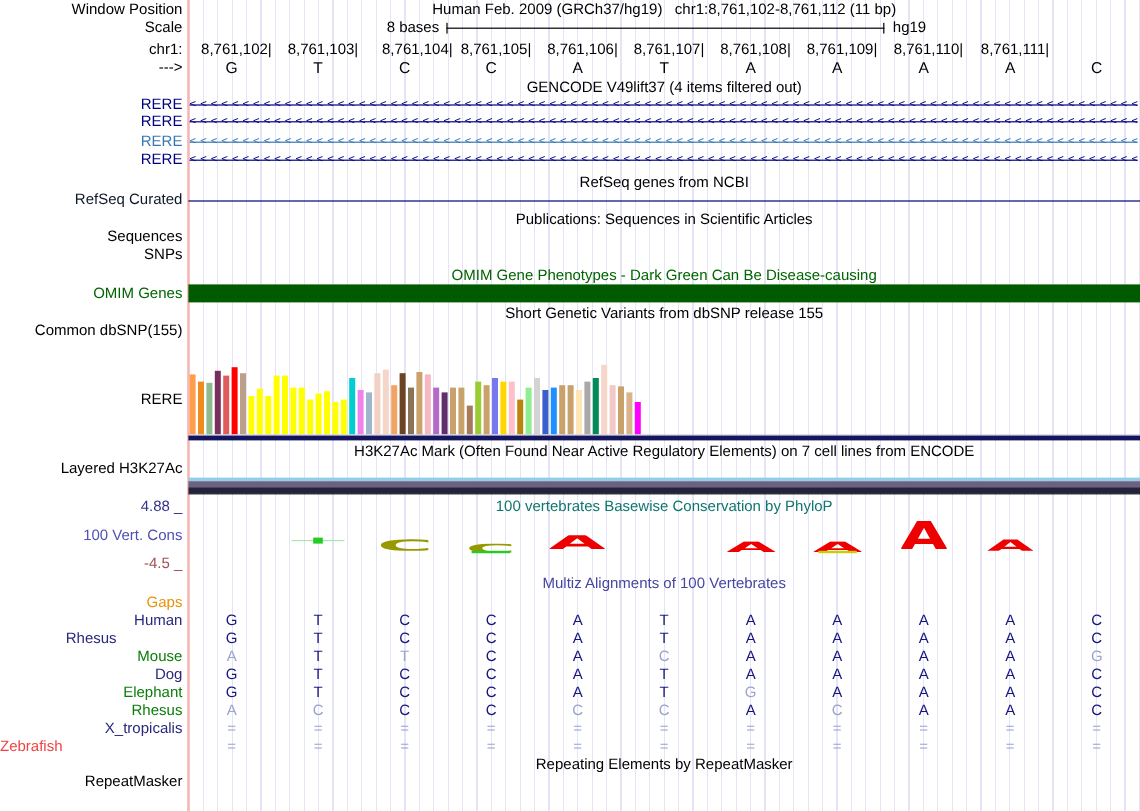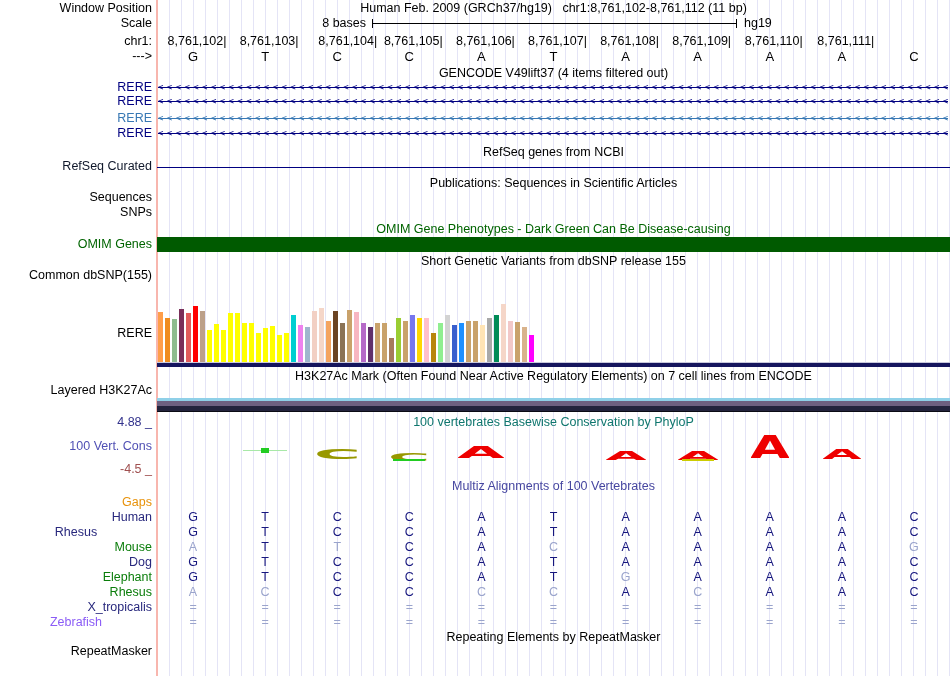--- a/index.html
+++ b/index.html
@@ -280,21 +280,21 @@
       <div style="position: absolute; left: 229.091px; top: 601px; width: 72.0909px; text-align: center; line-height: 13px; font-size: 12.5px; color: rgb(154, 164, 204);">=</div>
       <div style="position: absolute; left: 301.182px; top: 601px; width: 72.0909px; text-align: center; line-height: 13px; font-size: 12.5px; color: rgb(154, 164, 204);">=</div>
       <div style="position: absolute; left: 373.273px; top: 601px; width: 72.0909px; text-align: center; line-height: 13px; font-size: 12.5px; color: rgb(154, 164, 204);">=</div>
       <div style="position: absolute; left: 445.364px; top: 601px; width: 72.0909px; text-align: center; line-height: 13px; font-size: 12.5px; color: rgb(154, 164, 204);">=</div>
       <div style="position: absolute; left: 517.455px; top: 601px; width: 72.0909px; text-align: center; line-height: 13px; font-size: 12.5px; color: rgb(154, 164, 204);">=</div>
       <div style="position: absolute; left: 589.545px; top: 601px; width: 72.0909px; text-align: center; line-height: 13px; font-size: 12.5px; color: rgb(154, 164, 204);">=</div>
       <div style="position: absolute; left: 661.636px; top: 601px; width: 72.0909px; text-align: center; line-height: 13px; font-size: 12.5px; color: rgb(154, 164, 204);">=</div>
       <div style="position: absolute; left: 733.727px; top: 601px; width: 72.0909px; text-align: center; line-height: 13px; font-size: 12.5px; color: rgb(154, 164, 204);">=</div>
       <div style="position: absolute; left: 805.818px; top: 601px; width: 72.0909px; text-align: center; line-height: 13px; font-size: 12.5px; color: rgb(154, 164, 204);">=</div>
       <div style="position: absolute; left: 877.909px; top: 601px; width: 72.0909px; text-align: center; line-height: 13px; font-size: 12.5px; color: rgb(154, 164, 204);">=</div>
-      <div style="position: absolute; left: 0px; top: 616px; width: 152px; text-align: center; line-height: 13px; color: #8b5cf6;">Zebrafish</div>
+      <div style="position: absolute; left: 0px; top: 616px; width: 152px; text-align: left; line-height: 13px; color: #ef4444;">Zebrafish</div>
       <div style="position: absolute; left: 157px; top: 616px; width: 72.0909px; text-align: center; line-height: 13px; font-size: 12.5px; color: rgb(154, 164, 204);">=</div>
       <div style="position: absolute; left: 229.091px; top: 616px; width: 72.0909px; text-align: center; line-height: 13px; font-size: 12.5px; color: rgb(154, 164, 204);">=</div>
       <div style="position: absolute; left: 301.182px; top: 616px; width: 72.0909px; text-align: center; line-height: 13px; font-size: 12.5px; color: rgb(154, 164, 204);">=</div>
       <div style="position: absolute; left: 373.273px; top: 616px; width: 72.0909px; text-align: center; line-height: 13px; font-size: 12.5px; color: rgb(154, 164, 204);">=</div>
       <div style="position: absolute; left: 445.364px; top: 616px; width: 72.0909px; text-align: center; line-height: 13px; font-size: 12.5px; color: rgb(154, 164, 204);">=</div>
       <div style="position: absolute; left: 517.455px; top: 616px; width: 72.0909px; text-align: center; line-height: 13px; font-size: 12.5px; color: rgb(154, 164, 204);">=</div>
       <div style="position: absolute; left: 589.545px; top: 616px; width: 72.0909px; text-align: center; line-height: 13px; font-size: 12.5px; color: rgb(154, 164, 204);">=</div>
       <div style="position: absolute; left: 661.636px; top: 616px; width: 72.0909px; text-align: center; line-height: 13px; font-size: 12.5px; color: rgb(154, 164, 204);">=</div>
       <div style="position: absolute; left: 733.727px; top: 616px; width: 72.0909px; text-align: center; line-height: 13px; font-size: 12.5px; color: rgb(154, 164, 204);">=</div>
       <div style="position: absolute; left: 805.818px; top: 616px; width: 72.0909px; text-align: center; line-height: 13px; font-size: 12.5px; color: rgb(154, 164, 204);">=</div>

